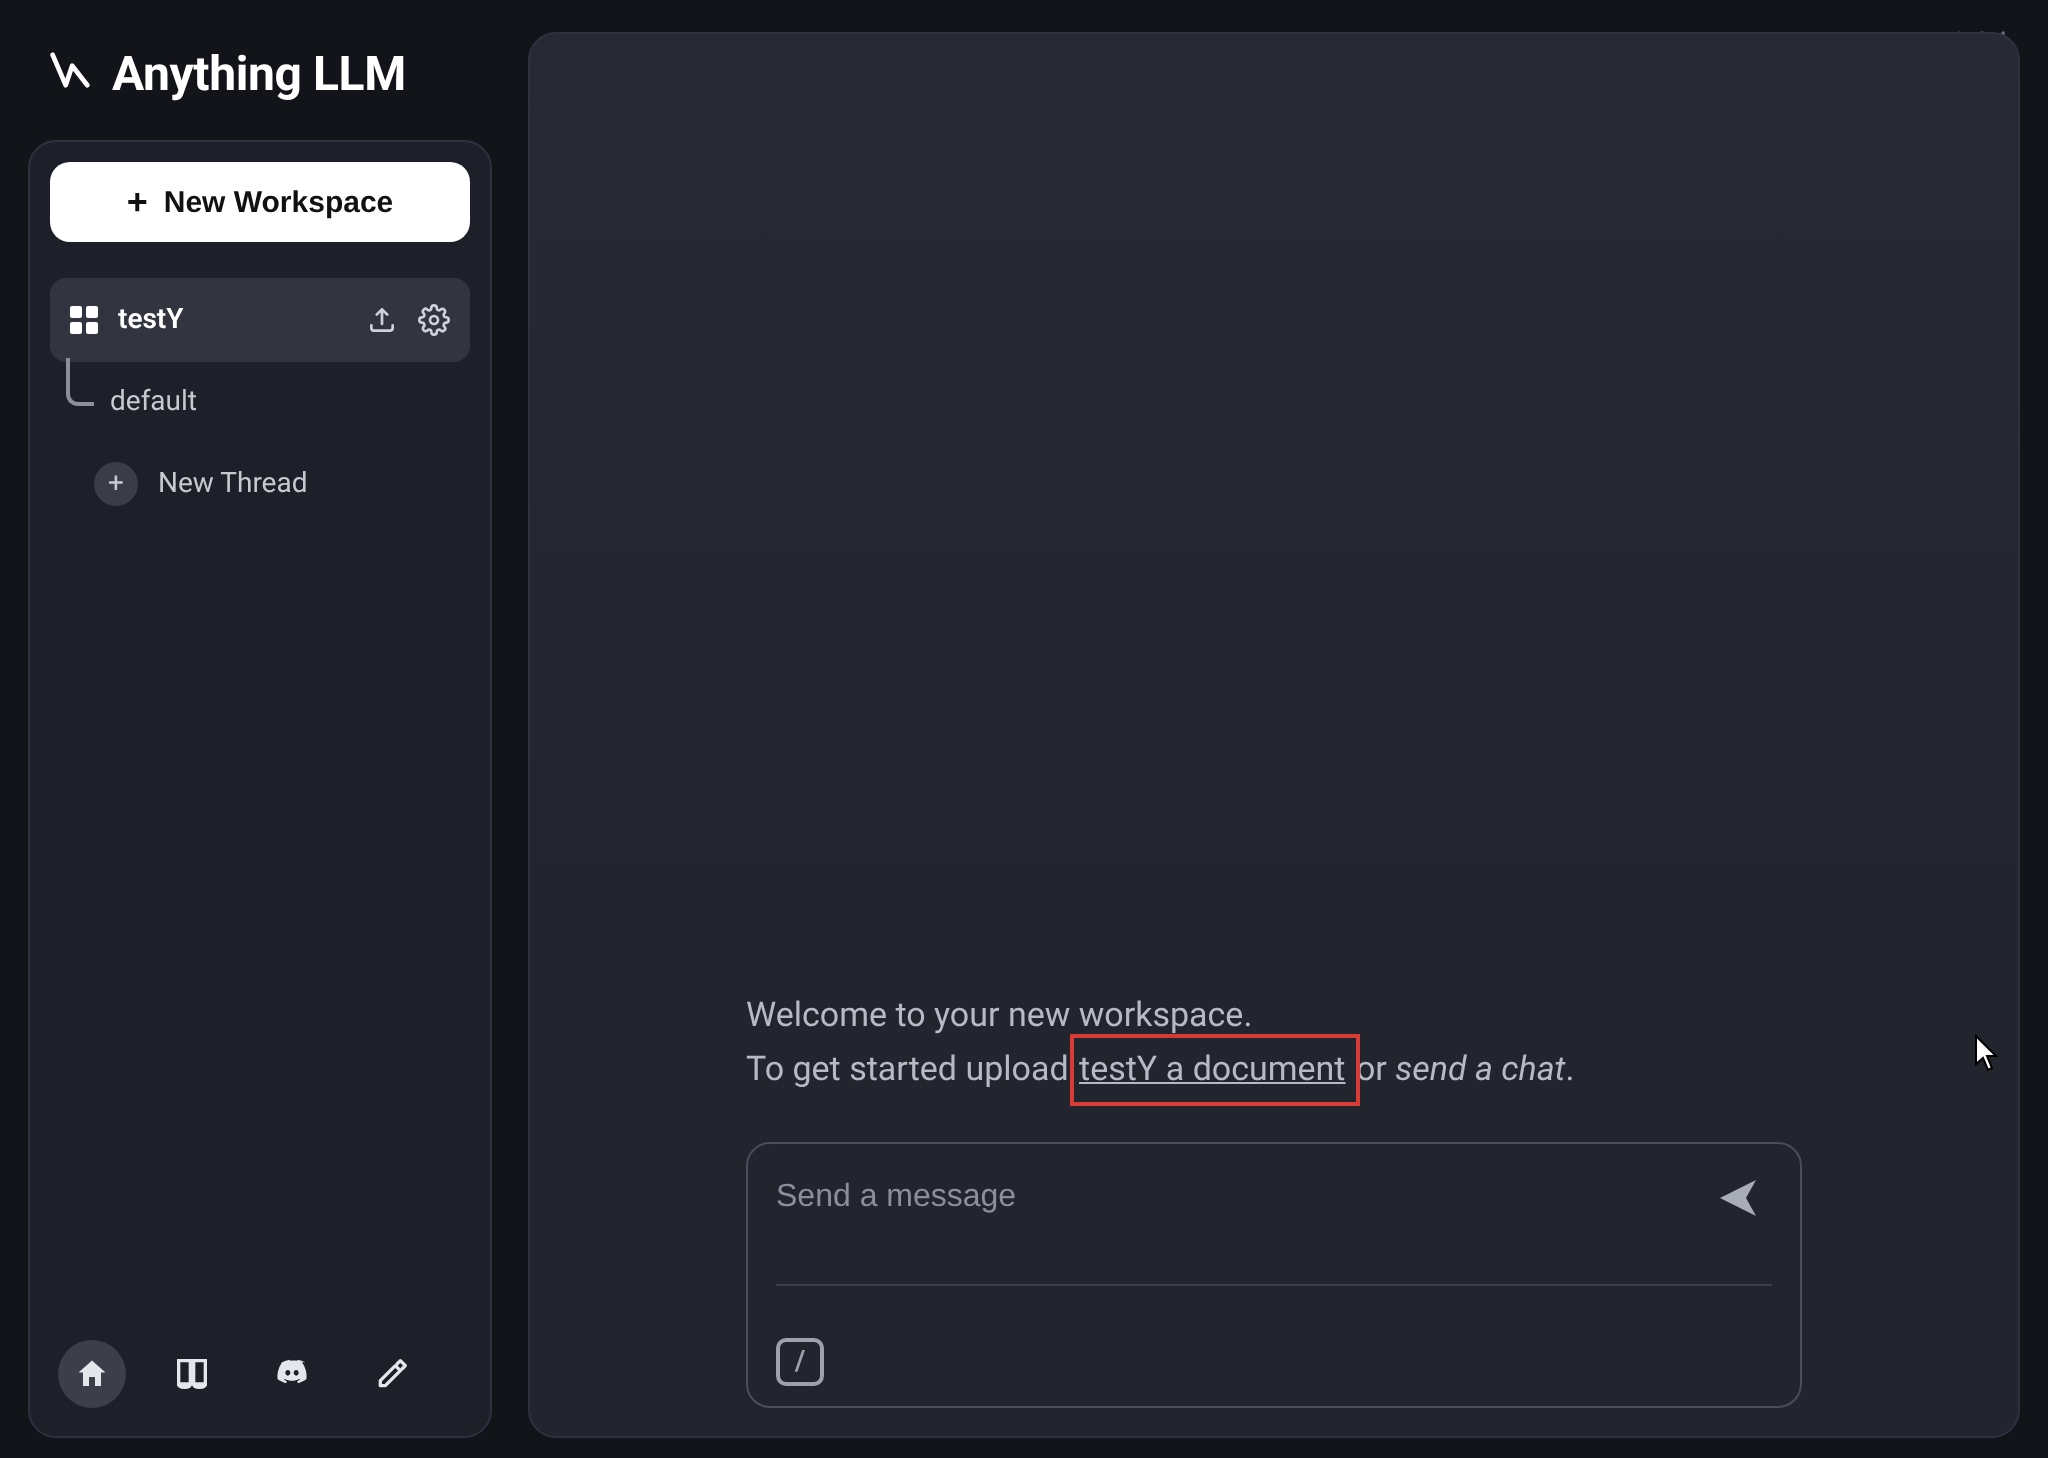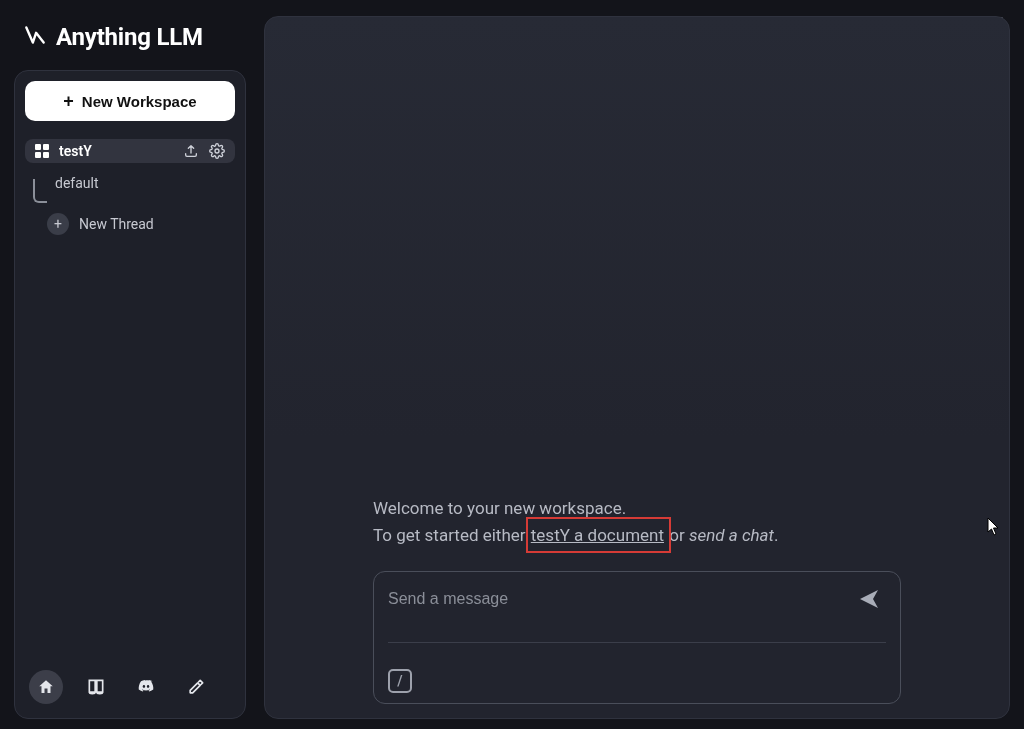--- a/index.html
+++ b/index.html
@@ -81,21 +81,21 @@
     flex-direction: column;
     gap: 2px;
     position: relative;
   }
   .ws-item {
     display: flex;
     align-items: center;
     gap: 10px;
     background: #32343f;
     color: #ffffff;
-    height: 24px;
+    height: 42px;
     border-radius: 8px;
     padding: 0 10px;
     font-weight: 600;
     font-size: 14px;
     cursor: pointer;
   }
   .ws-icon {
     display: inline-grid;
     grid-template-columns: 6px 6px;
     grid-template-rows: 6px 6px;
@@ -356,21 +356,21 @@
               </svg>
           </div>
         </div>
       </div>
     </div>
 
     <div class="main-panel">
       <div class="chat-area">
         <div class="welcome">Welcome to your new workspace.</div>
         <div class="getstarted">
-          <span>To get started either </span><span style="position:relative; display:inline-block;"><span class="highlight-box" style="left:-4px; top:-8px; right:-6px; bottom:-8px;"></span><span class="upload-link">testY a document</span></span><span> or </span><span class="send-italic">send a chat</span><span>.</span>
+          <span>To get started upload </span><span style="position:relative; display:inline-block;"><span class="highlight-box" style="left:-4px; top:-8px; right:-6px; bottom:-8px;"></span><span class="upload-link">testY a document</span></span><span> or </span><span class="send-italic">send a chat</span><span>.</span>
         </div>
 
         <div class="composer">
           <div class="composer-top">
             <input class="composer-input" type="text" placeholder="Send a message" style="">
             <div class="send-btn">
               <svg width="24" height="24" viewBox="0 0 24 24" fill="#a9adb8">
                   <path d="M3 12l18-9-5 9 5 9-18-9zm3 0h10"></path>
                 </svg>
             </div>

